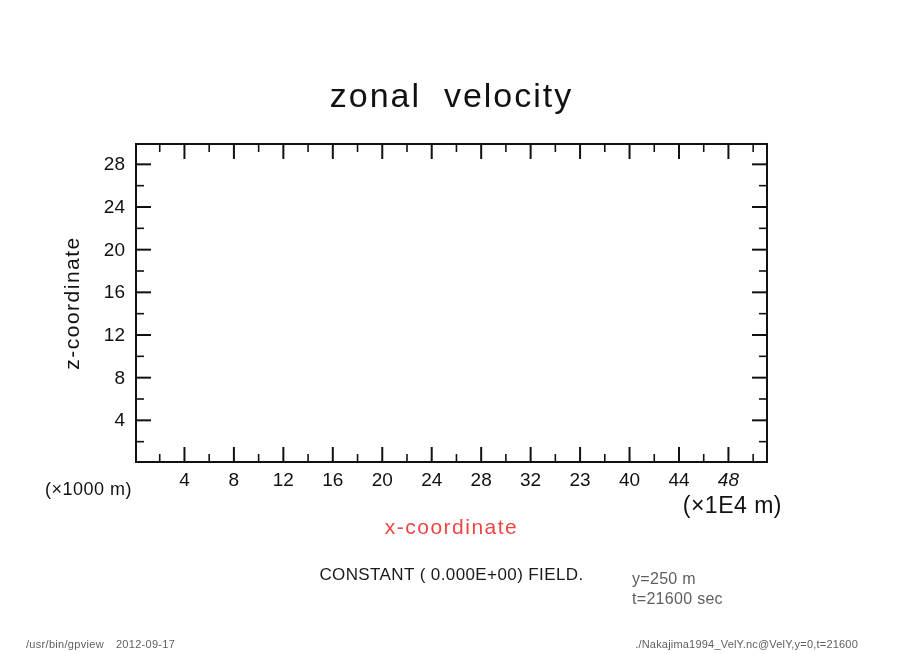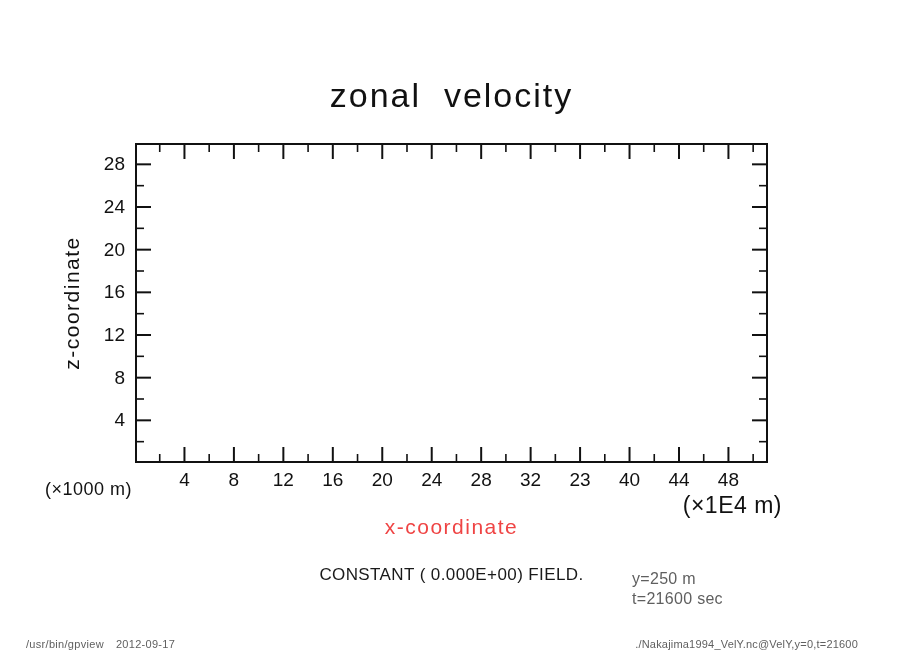--- a/index.html
+++ b/index.html
@@ -171,21 +171,21 @@
       <div class="xtick" style="left: 233.906px;">8</div>
       <div class="xtick" style="left: 283.359px;">12</div>
       <div class="xtick" style="left: 332.812px;">16</div>
       <div class="xtick" style="left: 382.266px;">20</div>
       <div class="xtick" style="left: 431.719px;">24</div>
       <div class="xtick" style="left: 481.172px;">28</div>
       <div class="xtick" style="left: 530.625px;">32</div>
       <div class="xtick" style="left: 580.078px;">23</div>
       <div class="xtick" style="left: 629.531px;">40</div>
       <div class="xtick" style="left: 678.984px;">44</div>
-      <div class="xtick" style="left: 728.438px;">48</div>
+      <div class="xtick" style="left: 728.438px; font-style: italic;">48</div>
     </div>
 
   <div class="y-unit">(×1000 m)</div>
   <div class="x-unit">(×1E4 m)</div>
 
   <div class="xlabel">x-coordinate</div>
 
   <div class="constant-note">CONSTANT ( 0.000E+00) FIELD.</div>
 
   <div class="slice-info">

